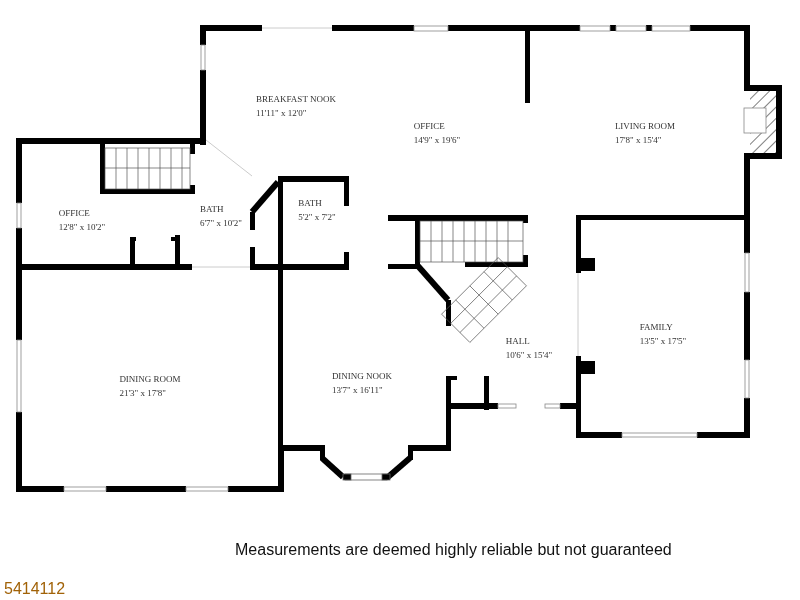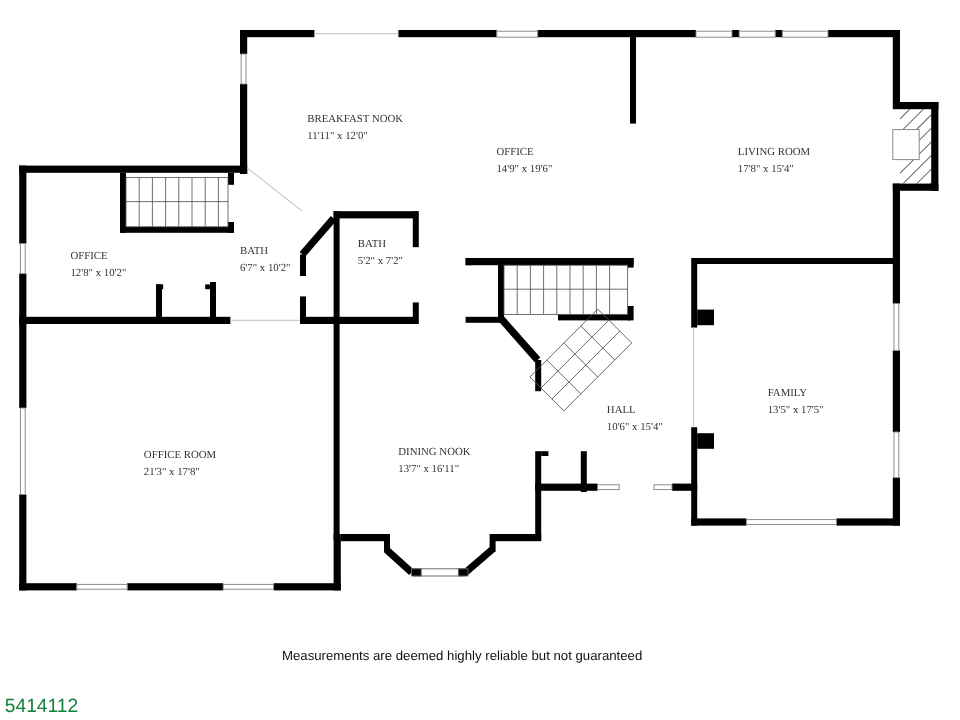--- a/index.html
+++ b/index.html
@@ -1,22 +1,22 @@
 <!DOCTYPE html>
 <html><head>
 <meta charset="utf-8">
 <style>
   html, body { margin:0; padding:0; background:#ffffff; }
   body { width:800px; height:600px; position:relative; overflow:hidden; font-family:"Liberation Sans", sans-serif; }
   #plan { position:absolute; left:0; top:0; width:800px; height:600px; }
   .room-label { position:absolute; text-align:left; font-family:Liberation Serif, serif; font-size:9px; color:#333; line-height:14px; transform:translateX(-50%); white-space:nowrap; }
   .room-name { display:block; }
   .room-dim { display:block; }
-  .disclaimer { position:absolute; left:235px; top:541px; font-size:11px; color:#111; }
-  .listing-id { position:absolute; left:4px; top:580px; font-size:16px; color:#15803d; }
+  .disclaimer { position:absolute; left:235px; top:541px; font-size:16px; color:#111; }
+  .listing-id { position:absolute; left:4px; top:580px; font-size:16px; color:#a16207; }
 </style>
 </head>
 <body>
 
 <svg id="plan" viewBox="0 0 800 600" xmlns="http://www.w3.org/2000/svg">
   <defs>
     <pattern id="hatch" width="8" height="8" patternUnits="userSpaceOnUse" patternTransform="rotate(45)">
       <line x1="0" y1="0" x2="0" y2="8" stroke="#000" stroke-width="1"></line>
     </pattern>
   </defs>
@@ -204,21 +204,21 @@
 </div>
 <div class="room-label" style="left:529px;top:334px">
   <span class="room-name">HALL</span>
   <span class="room-dim">10'6" x 15'4"</span>
 </div>
 <div class="room-label" style="left:663px;top:320px">
   <span class="room-name">FAMILY</span>
   <span class="room-dim">13'5" x 17'5"</span>
 </div>
 <div class="room-label" style="left:150px;top:372px">
-  <span class="room-name">OFFICE ROOM</span>
+  <span class="room-name">DINING ROOM</span>
   <span class="room-dim">21'3" x 17'8"</span>
 </div>
 <div class="room-label" style="left:362px;top:369px">
   <span class="room-name">DINING NOOK</span>
   <span class="room-dim">13'7" x 16'11"</span>
 </div>
 
 <div class="disclaimer">Measurements are deemed highly reliable but not guaranteed</div>
 <div class="listing-id">5414112</div>
 

